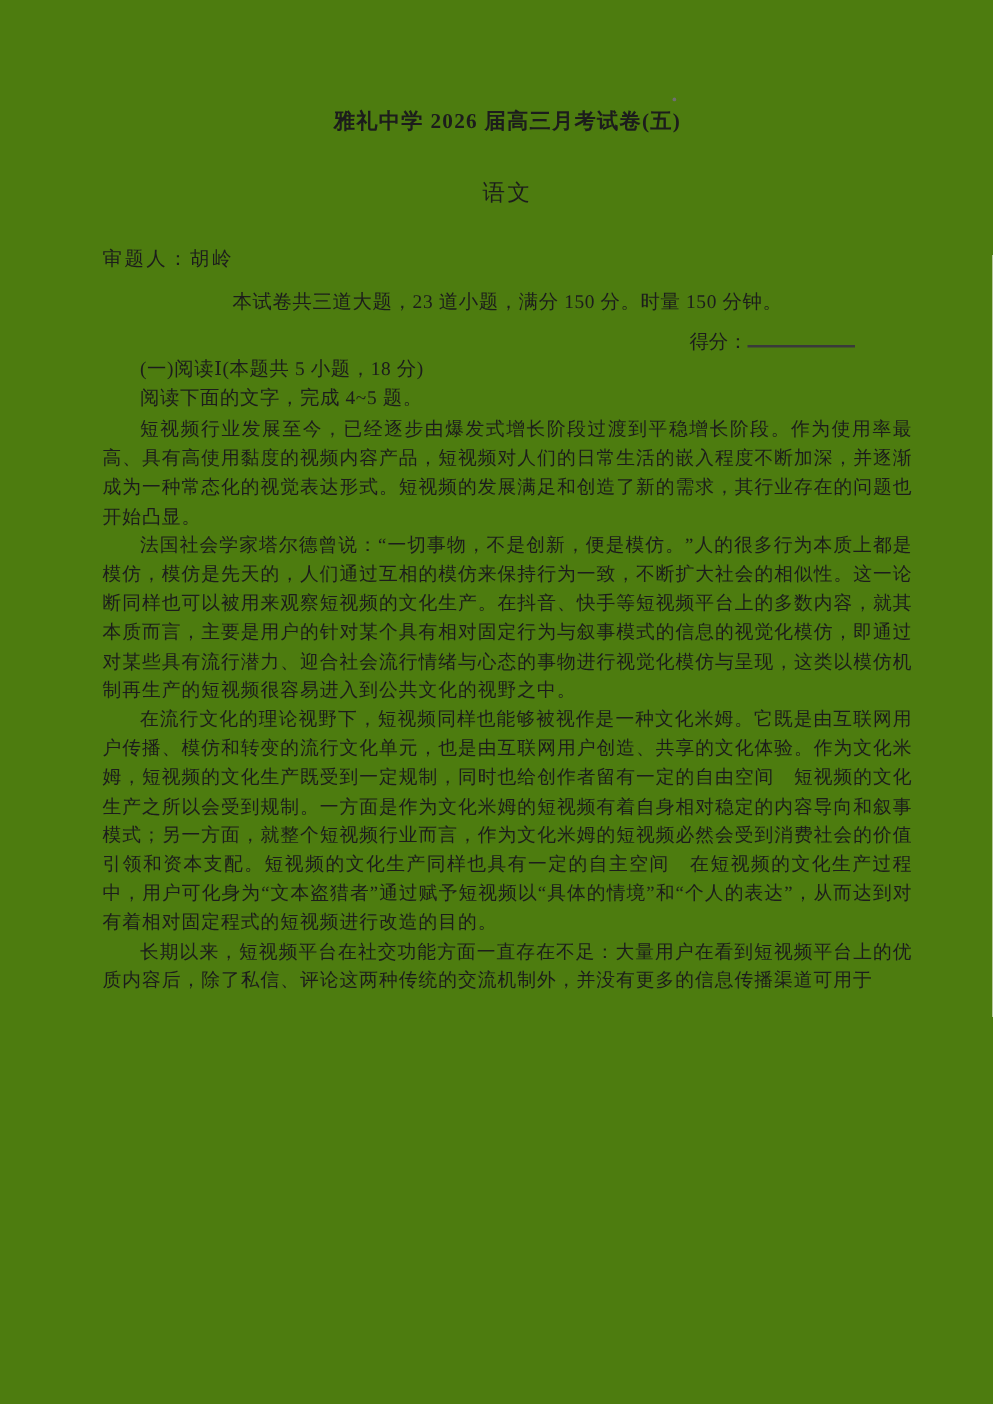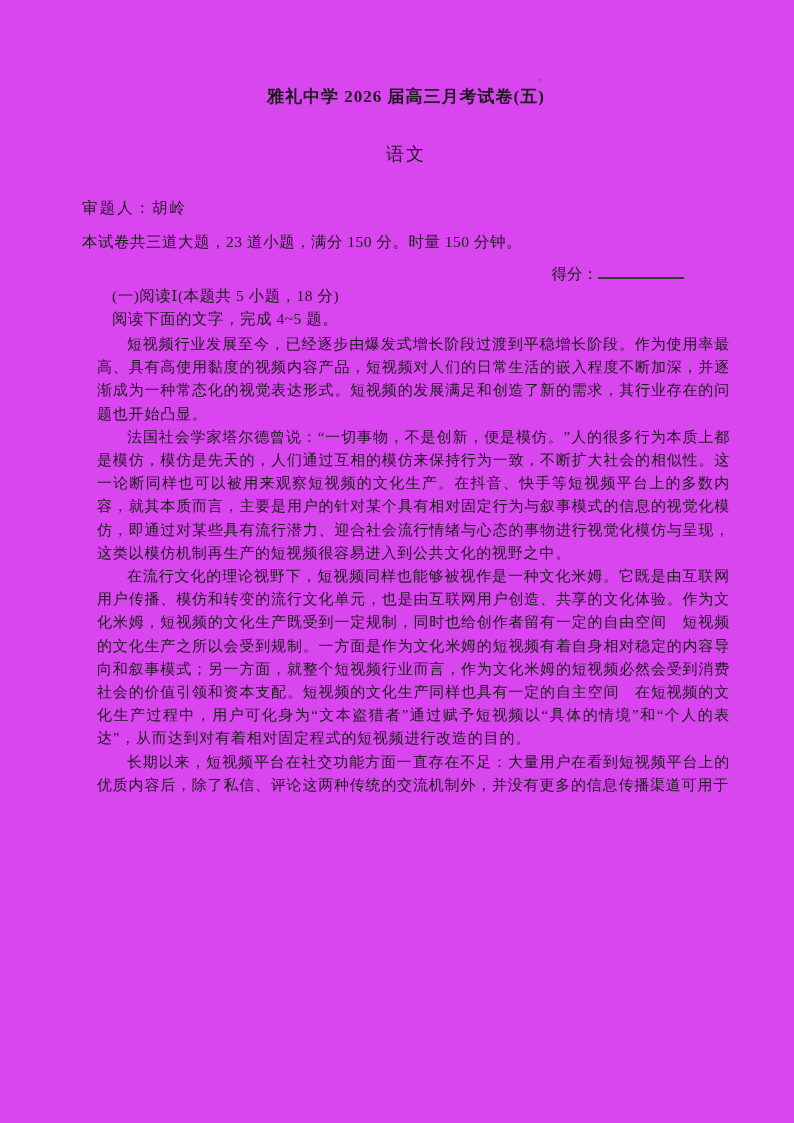--- a/index.html
+++ b/index.html
@@ -5,21 +5,21 @@
   html, body {
     margin: 0;
     padding: 0;
     background: #ffffff;
   }
   .page {
     position: relative;
     width: 794px;
     height: 1123px;
     margin: 0 auto;
-    background: #d946ef;
+    background: #4d7c0f;
     color: #1c1c1c;
     font-family: "Liberation Serif", "DejaVu Serif", serif;
     overflow: hidden;
     box-sizing: border-box;
     padding: 0 64px 0 82px;
   }
   .exam-title {
     margin: 86px 0 0 0;
     text-align: center;
     font-size: 17px;
@@ -46,21 +46,21 @@
   }
   .setters-block {
     margin-top: 28px;
     font-size: 15.5px;
     line-height: 27px;
     letter-spacing: 2px;
     text-align: justify;
   }
   .exam-summary {
     margin-top: 9px;
-    text-align: left;
+    text-align: center;
     font-size: 15.5px;
     line-height: 24px;
     letter-spacing: 0.5px;
   }
   .score-line {
     margin-top: 8px;
     text-align: right;
     padding-right: 46px;
     font-size: 15.5px;
     line-height: 23px;
@@ -79,21 +79,20 @@
     letter-spacing: 1px;
   }
   .sub-block {
     margin-left: 30px;
     font-size: 15.5px;
     line-height: 22.5px;
     letter-spacing: 0.5px;
   }
   .passage {
     margin-top: 3px;
-    margin-left: 15px;
   }
   .passage p {
     margin: 0;
     font-size: 15px;
     line-height: 23.2px;
     text-indent: 2em;
     text-align: justify;
     letter-spacing: 0.8px;
   }
 </style>

